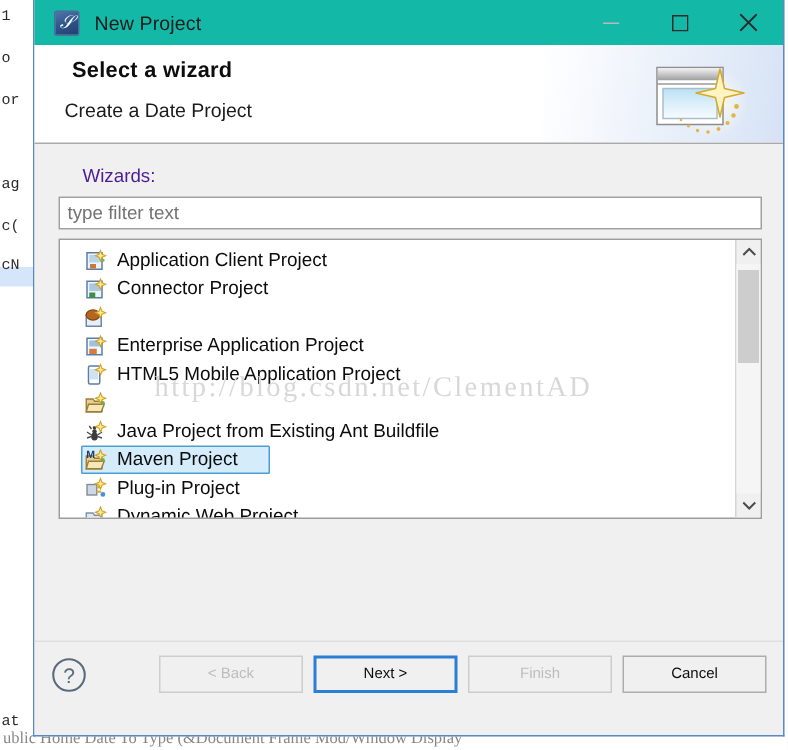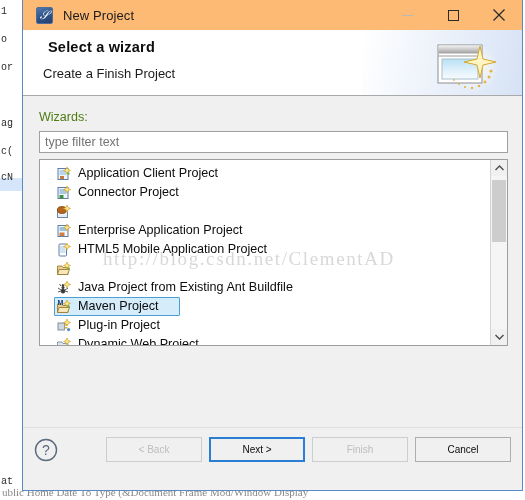--- a/index.html
+++ b/index.html
@@ -73,21 +73,21 @@
     border-top: none;
     box-sizing: border-box;
     display: flex;
     flex-direction: column;
   }
 
   
   .titlebar {
     height: 30px;
     min-height: 30px;
-    background: #fdba74;
+    background: #14b8a6;
     display: flex;
     align-items: center;
     position: relative;
   }
   .titlebar .app-icon {
     width: 17px; height: 17px;
     margin-left: 13px;
     border-radius: 2px;
     background: linear-gradient(160deg, #4f76ab 0%, #2d5289 55%, #24406d 100%);
     border: 1px solid #4b6d9c;
@@ -170,23 +170,23 @@
 
   
   .body {
     flex: 1 1 auto;
     background: #f0f0f0;
     position: relative;
     padding: 0 16px;
   }
   .wizards-label {
     position: absolute;
-    left: 16px; top: 14px;
+    left: 32px; top: 14px;
     font-size: 12.5px;
-    color: #4d7c0f;
+    color: #4c1d95;
   }
   .filter-input {
     position: absolute;
     left: 16px; top: 35px;
     width: 469px; height: 22px;
     box-sizing: border-box;
     background: #ffffff;
     border: 1px solid #a0a0a0;
     font-family: Liberation Sans, sans-serif;
     font-size: 12.5px;
@@ -389,21 +389,21 @@
           <line x1="0.5" y1="0.5" x2="11.5" y2="11.5" stroke-width="1.2"></line>
           <line x1="11.5" y1="0.5" x2="0.5" y2="11.5" stroke-width="1.2"></line>
         </svg>
       </div>
     </div>
   </div>
 
   <div class="header">
     <div class="header-gradient"></div>
     <div class="header-title">Select a wizard</div>
-    <div class="header-desc">Create a Finish Project</div>
+    <div class="header-desc">Create a Date Project</div>
 
     <svg class="banner-art" viewBox="0 0 74 56">
       <defs>
         <linearGradient id="winglass" x1="0" y1="0" x2="0" y2="1">
           <stop offset="0%" stop-color="#b9e1f5"></stop>
           <stop offset="55%" stop-color="#dff0fb"></stop>
           <stop offset="100%" stop-color="#f7fbfe"></stop>
         </linearGradient>
         <linearGradient id="wintitle" x1="0" y1="0" x2="0" y2="1">
           <stop offset="0%" stop-color="#f2f2f2"></stop>

